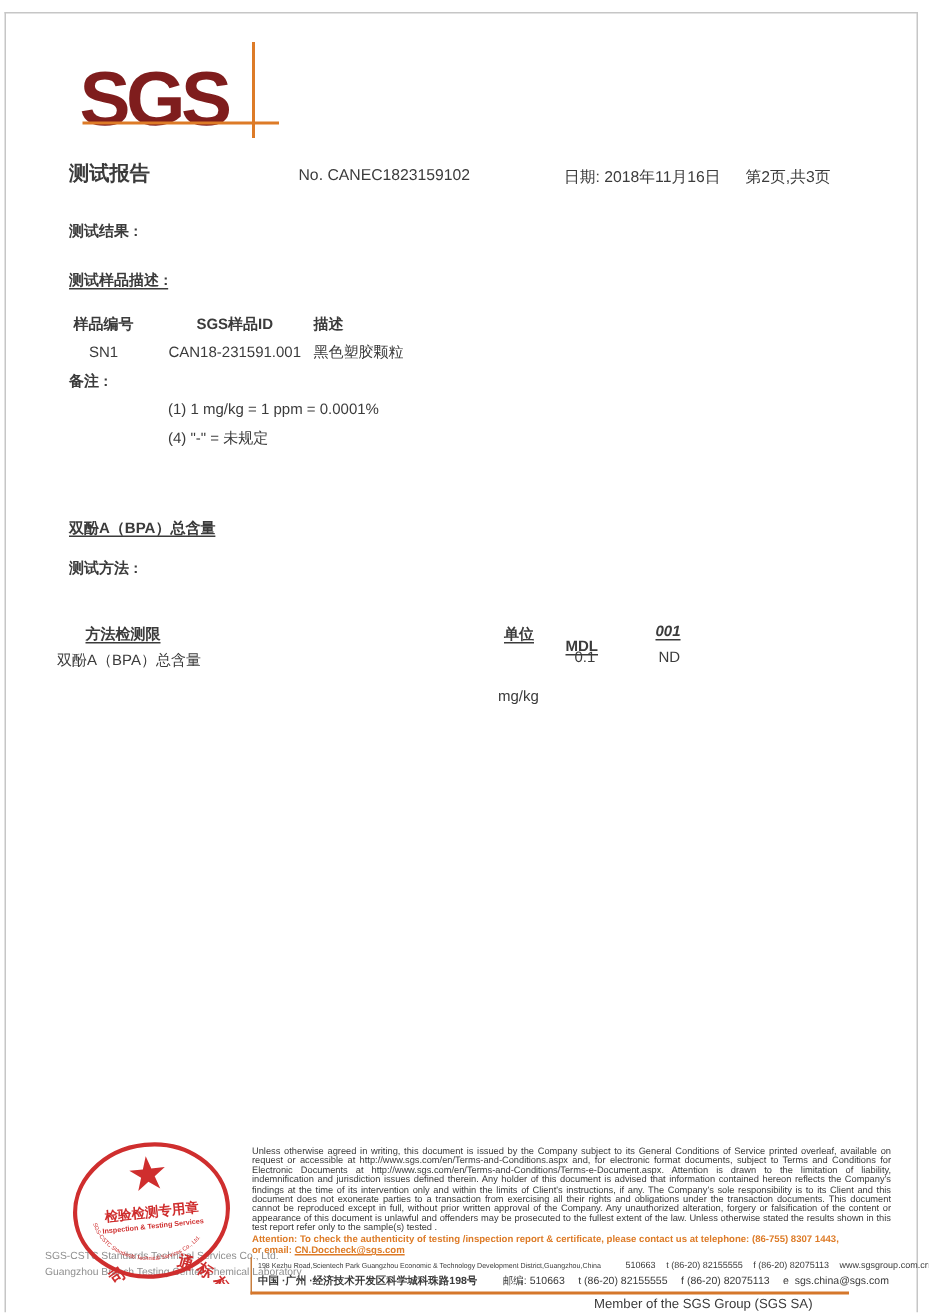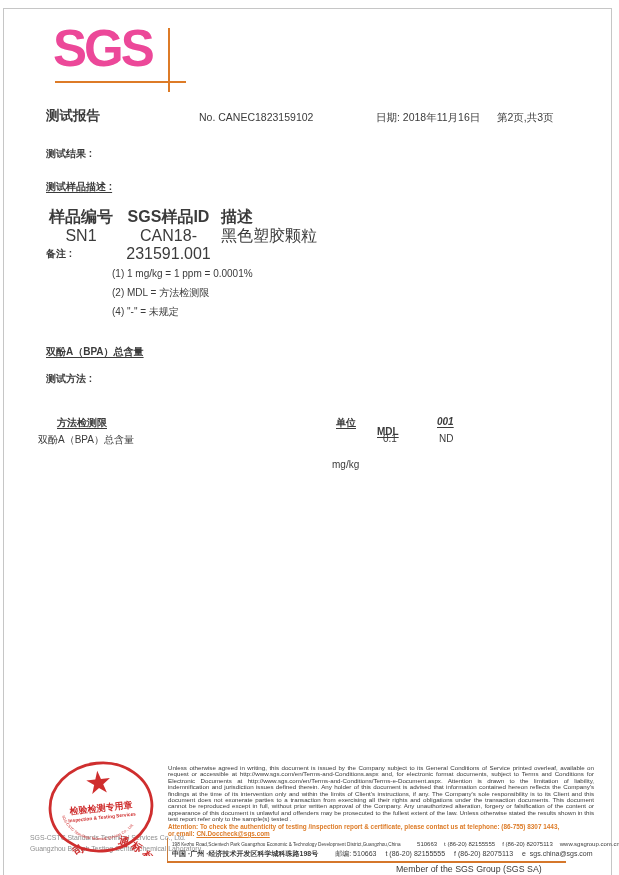--- a/index.html
+++ b/index.html
@@ -5,36 +5,36 @@
   html,body{margin:0;padding:0;background:#ffffff;}
   .sheet{
     position:relative;width:619px;height:875px;background:#fff;overflow:hidden;
     font-family:"Liberation Sans","DejaVu Sans",sans-serif;color:#3b3b3b;
   }
   .frame{position:absolute;left:3px;top:8px;width:609px;height:880px;
     border:1px solid #c6c6c6;border-bottom:none;box-sizing:border-box;}
   .abs{position:absolute;}
 
   
-  .logo-text{position:absolute;left:53px;top:23px;font-size:51px;line-height:52px;
-    font-weight:bold;color:#ec4899;letter-spacing:-3px;}
+  .logo-text{position:absolute;left:53px;top:40px;font-size:51px;line-height:52px;
+    font-weight:bold;color:#7f1d1d;letter-spacing:-3px;}
   .logo-vline{position:absolute;left:168px;top:28px;width:2px;height:64px;background:#dd7b27;}
   .logo-hline{position:absolute;left:55px;top:81px;width:131px;height:2px;background:#dd7b27;}
 
   
   .title{left:46px;top:107px;font-size:13.5px;font-weight:bold;}
   .report-no{left:199px;top:111px;font-size:10.5px;}
   .report-date{left:376px;top:111px;font-size:10.5px;}
   .page-info{left:497px;top:111px;font-size:10.5px;}
 
   .label{font-size:10px;font-weight:bold;}
   .u{text-decoration:underline;text-underline-offset:2px;}
 
   
-  .sample-table{left:46px;top:208px;font-size:16px;}
+  .sample-table{left:34px;top:208px;font-size:10px;}
   .sample-row{display:grid;grid-template-columns:70px 105px auto;line-height:18.5px;}
   .sample-row .c1,.sample-row .c2{text-align:center;}
   .sample-row.head{font-weight:bold;}
 
   
   .notes{left:112px;top:264px;font-size:10px;line-height:19.2px;}
 
   
   .method-text{left:122px;top:371px;width:426px;font-size:10px;line-height:19.5px;text-align:justify;}
   .rt{font-size:10px;}
@@ -88,21 +88,20 @@
     <div class="sample-row">
       <span class="c1">SN1</span>
       <span class="c2">CAN18-231591.001</span>
       <span class="c3">黑色塑胶颗粒</span>
     </div>
   </div>
 
   <div class="abs label" style="left:46px;top:247px;">备注 :</div>
   <div class="abs notes">
     <div>(1) 1 mg/kg = 1 ppm = 0.0001%</div>
-    <div>(2) MDL = 方法检测限</div>
     <div>(4) "-" = 未规定</div>
   </div>
 
   <div class="abs label u" style="left:46px;top:345px;">双酚A（BPA）总含量</div>
   <div class="abs label" style="left:46px;top:372px;">测试方法 :</div>
 
   <div class="abs rt rt-head u" style="left:57px;top:416px;">方法检测限</div>
   <div class="abs rt rt-head u" style="left:336px;top:416px;">单位</div>
   <div class="abs rt rt-head u" style="left:377px;top:416px;margin-top:10px;">MDL</div>
   <div class="abs rt rt-head u italic" style="left:437px;top:416px;">001</div>

